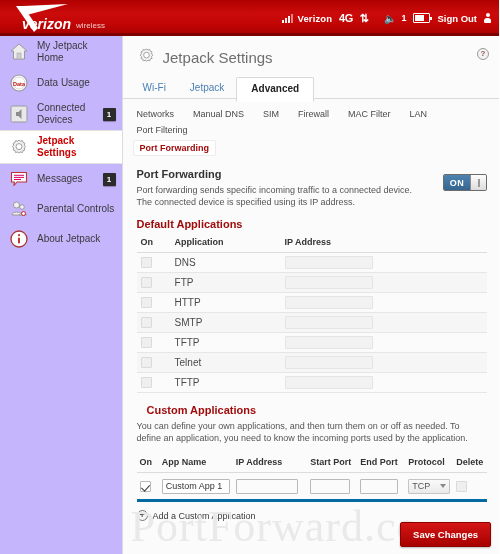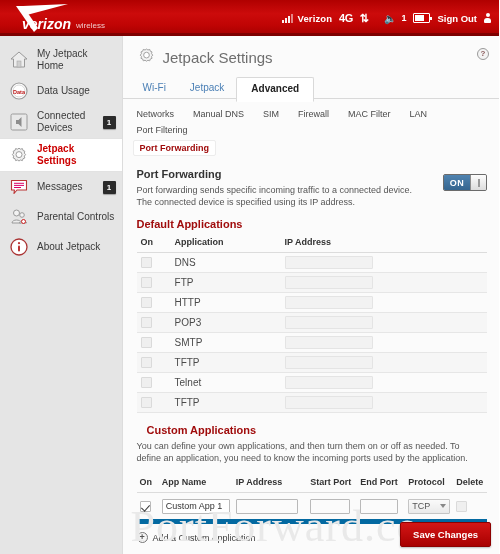--- a/index.html
+++ b/index.html
@@ -80,23 +80,22 @@
     content:""; position:absolute; left:0; top:4.5px; width:7px; height:5px;
     border-radius: 3px 3px 1px 1px; background:#fff;
   }
 
   
   .body-wrap { display: flex; height: 518px; background:#fafafa; }
 
   
   .sidebar {
     width: 130px;
-    background: #e5e5e5;
+    background: #c4b5fd;
     border-right: 1px solid #dcdcdc;
-    padding-top: 8px;
     position: relative;
   }
   .nav-item {
     display: flex; align-items: center;
     min-height: 28px;
     padding: 4px 6px 4px 8px;
     position: relative;
     cursor: pointer;
   }
   .nav-item.active {
@@ -292,21 +291,21 @@
     display:block;
   }
 
   
   .ctbl th {
     font-size: 9px; color: #333; font-weight: bold; text-align: left;
     padding: 3px 3px 5px 3px;
     border-bottom: 1px solid #dcdcdc;
   }
   .ctbl td {
-    padding: 4px 3px; border-bottom: 5px solid #0369a1;
+    padding: 4px 3px; border-bottom: 3px solid #0369a1;
     background: #fbfbfb; vertical-align: middle;
   }
   .sel {
     border: 1px solid #c5c5c5;
     background: linear-gradient(180deg,#fafafa 0%,#eaeaea 100%);
     height: 15px; width: 42px;
     font-size: 9px; color: #555;
     display:flex; align-items:center; justify-content:space-between;
     padding: 0 3px; border-radius: 1px; cursor:pointer;
   }
@@ -546,27 +545,20 @@
             </tr>
             <tr>
               <td><span class="cb disabled"></span></td>
               <td>HTTP</td>
               <td>
                   <span class="inp dis w-ip"></span>
                 </td>
             </tr>
             <tr>
               <td><span class="cb disabled"></span></td>
-              <td>POP3</td>
-              <td>
-                  <span class="inp dis w-ip"></span>
-                </td>
-            </tr>
-            <tr>
-              <td><span class="cb disabled"></span></td>
               <td>SMTP</td>
               <td>
                   <span class="inp dis w-ip"></span>
                 </td>
             </tr>
             <tr>
               <td><span class="cb disabled"></span></td>
               <td>TFTP</td>
               <td>
                   <span class="inp dis w-ip"></span>

